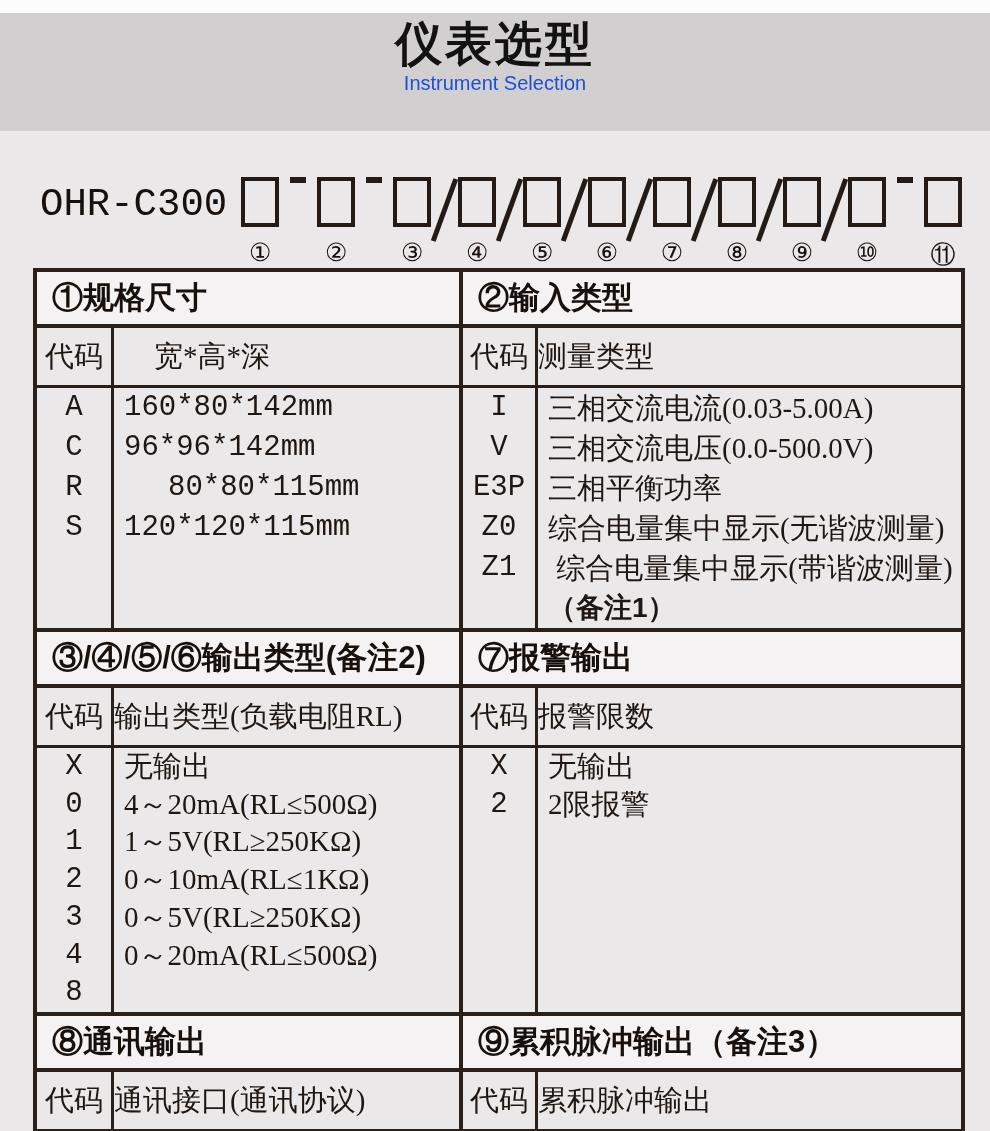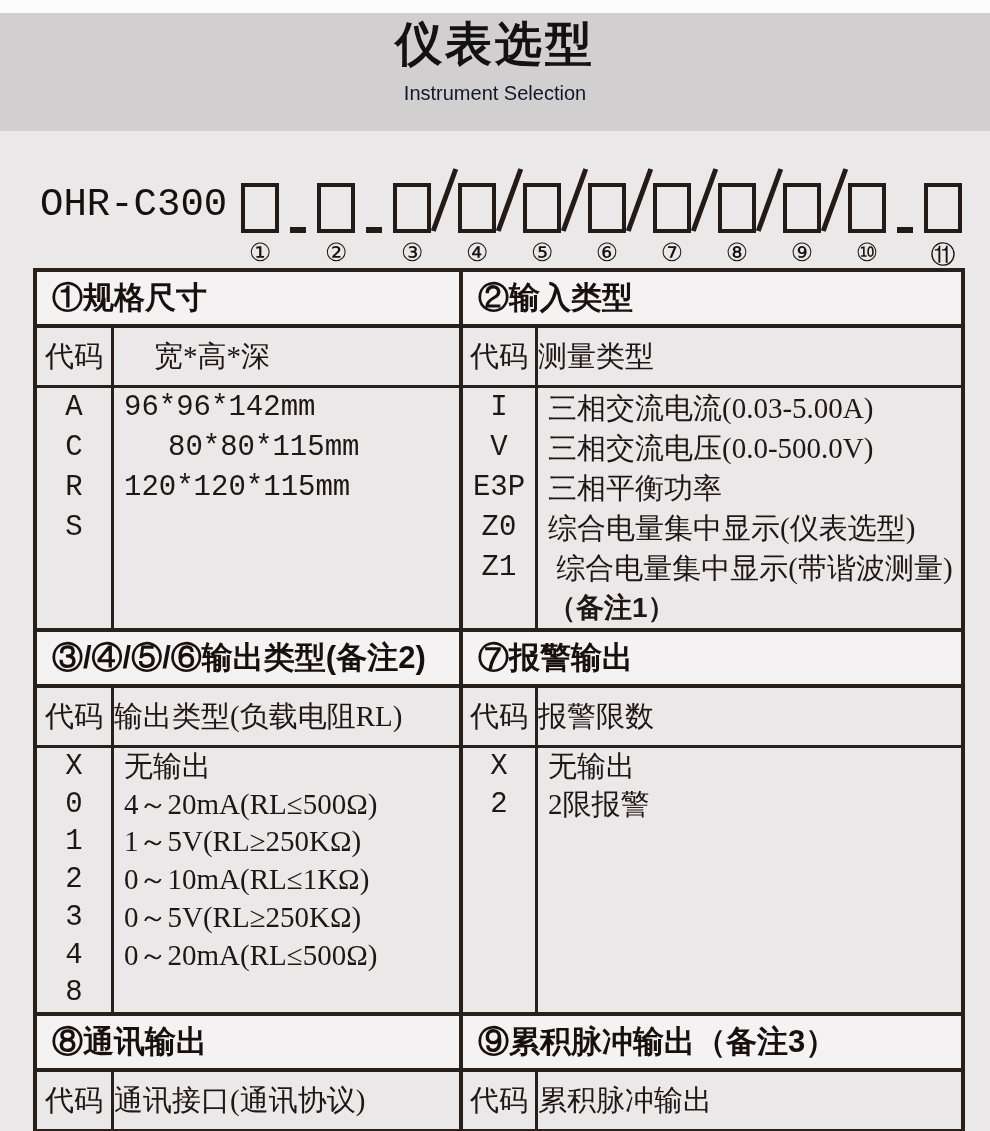--- a/index.html
+++ b/index.html
@@ -3,26 +3,26 @@
 <meta charset="utf-8">
 <style>
   html,body{margin:0;padding:0;}
   .page{position:relative;width:990px;height:1131px;background:var(--page-bg,#eae8e8);
         overflow:hidden;color:#1f1713;font-family:"Liberation Serif",serif;}
   .top-strip{height:13px;background:#fcfcfc;}
   .header-band{height:118px;background:var(--band-bg,#d1cfcf);text-align:center;
                padding-top:4px;box-sizing:border-box;}
   .page-title{font-family:"Liberation Sans",sans-serif;font-weight:900;font-size:47px;
               letter-spacing:3px;color:#121212;line-height:1.15;}
-  .page-subtitle{font-family:"Liberation Sans",sans-serif;font-size:20px;color:#0f172a;margin-top:11px;}
+  .page-subtitle{font-family:"Liberation Sans",sans-serif;font-size:20px;color:#1d4ed8;margin-top:1px;}
 
   
   .model-row{display:flex;align-items:flex-start;margin:46px 28px 0 40px;}
   .m-item{display:flex;flex-direction:column;align-items:center;}
-  .box-zone{height:56px;display:flex;align-items:flex-end;justify-content:center;}
+  .box-zone{height:56px;display:flex;align-items:flex-start;justify-content:center;}
   .model-prefix{font-family:"Liberation Mono","DejaVu Sans Mono",monospace;font-size:39px;
                 line-height:56px;margin-right:14px;color:#17100d;}
   .model-boxes{flex:1;display:flex;justify-content:space-between;align-items:flex-start;}
   .m-box{width:38px;height:50px;border:4px solid #241b17;box-sizing:border-box;}
   .sep-dash{width:16px;height:6px;background:#241b17;}
   .sep-slash{width:5px;height:66px;background:#241b17;transform:rotate(20deg);}
   .m-label{height:28px;margin-top:5px;font-size:25px;color:#17100d;}
 
   
   .sel-table{margin:2px 25px 0 33px;width:932px;box-sizing:border-box;
@@ -204,20 +204,21 @@
             <div class="sub-desc">宽*高*深</div>
           </div>
           <div class="body" style="height: 240px;">
             <div class="body-code">
               <div class="code-line" style="line-height: 40px;">A</div>
               <div class="code-line" style="line-height: 40px;">C</div>
               <div class="code-line" style="line-height: 40px;">R</div>
               <div class="code-line" style="line-height: 40px;">S</div>
             </div>
             <div class="body-desc">
+              <div class="desc-line mono" style="line-height: 40px;">160*80*142mm</div>
               <div class="desc-line mono" style="line-height: 40px;">96*96*142mm</div>
               <div class="desc-line mono" style="line-height: 40px; margin-left: 44px;">80*80*115mm</div>
               <div class="desc-line mono" style="line-height: 40px;">120*120*115mm</div>
             </div>
           </div>
         </div>
         <div class="half half-right">
           <div class="sec-header">②输入类型</div>
           <div class="sub-row">
             <div class="sub-code">代码</div>
@@ -229,21 +230,21 @@
               <div class="code-line" style="line-height: 40px;">V</div>
               <div class="code-line" style="line-height: 40px;">E3P</div>
               <div class="code-line" style="line-height: 40px;">Z0</div>
               <div class="code-line" style="line-height: 40px;">Z1</div>
               <div class="code-line" style="line-height: 40px;"></div>
             </div>
             <div class="body-desc">
               <div class="desc-line" style="line-height: 40px;">三相交流电流(0.03-5.00A)</div>
               <div class="desc-line" style="line-height: 40px;">三相交流电压(0.0-500.0V)</div>
               <div class="desc-line" style="line-height: 40px;">三相平衡功率</div>
-              <div class="desc-line" style="line-height: 40px;">综合电量集中显示(仪表选型)</div>
+              <div class="desc-line" style="line-height: 40px;">综合电量集中显示(无谐波测量)</div>
               <div class="desc-line" style="line-height: 40px; text-align: center;">综合电量集中显示(带谐波测量)</div>
               <div class="desc-line" style="line-height: 40px;">（备注1）</div>
             </div>
           </div>
         </div>
       </div>
       <div class="t-band band-1">
         <div class="half half-left">
           <div class="sec-header">③/④/⑤/⑥输出类型(备注2)</div>
           <div class="sub-row">

